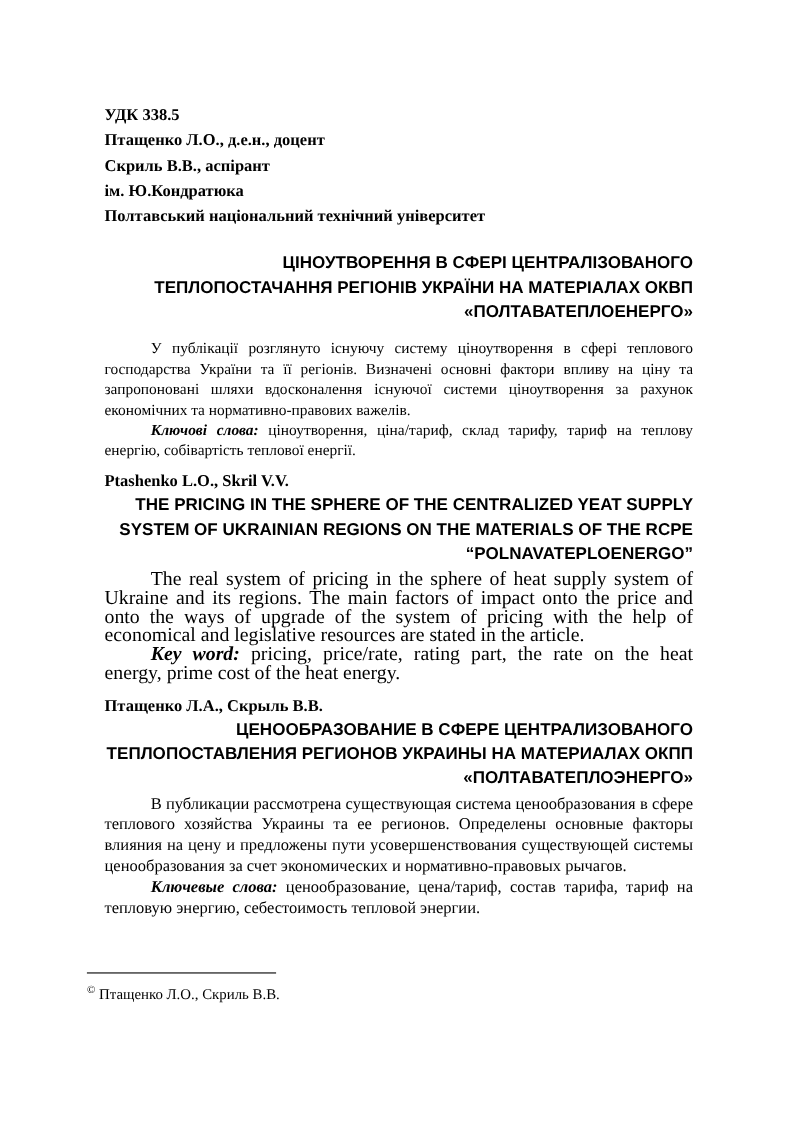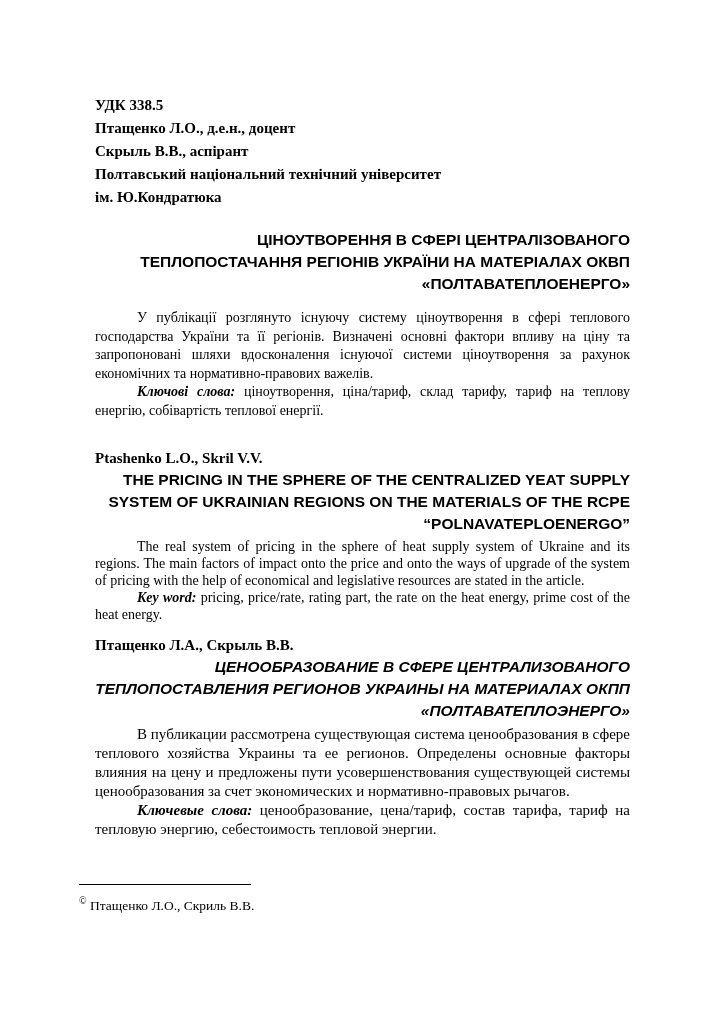--- a/index.html
+++ b/index.html
@@ -23,38 +23,38 @@
   }
   .title {
     font-family: "Liberation Sans", sans-serif;
     font-weight: bold;
     font-size: 15.5px;
     line-height: 22px;
     text-align: right;
   }
   .title-ua { margin: 20px 0 14px 0; }
   .title-en { margin: 0 0 3px 0; }
-  .title-ru { margin: 0 0 3px 0; font-style: italic; }
+  .title-ru { margin: 0 0 3px 0; }
   .section-authors {
     font-family: "Liberation Serif", serif;
     font-weight: bold;
     font-size: 15px;
     line-height: 21px;
     text-align: left;
   }
-  .section-authors-en { margin-top: 28px; }
+  .section-authors-en { margin-top: 8px; }
   .section-authors-ru { margin-top: 12px; }
   .abstract {
     font-family: "Liberation Serif", serif;
     font-size: 14px;
     line-height: 18.5px;
     text-align: justify;
     text-indent: 42px;
   }
-  .abstract-en { font-size: 14px; line-height: 17px; }
+  .abstract-en { font-size: 18px; line-height: 17px; }
   .abstract-ru { font-size: 15px; line-height: 19px; }
   .kw-label { font-weight: bold; font-style: italic; }
   .footnote {
     position: absolute;
     left: 79px;
     top: 884px;
   }
   .footnote-rule {
     width: 172px;
     border-top: 1px solid #000000;
@@ -67,23 +67,23 @@
   }
   .footnote-text sup { font-size: 10px; vertical-align: super; }
 </style>
 </head>
 <body>
 
 <div class="page">
 
   <p class="meta-line">УДК 338.5</p>
   <p class="meta-line">Птащенко Л.О., д.е.н., доцент</p>
-  <p class="meta-line">Скрыль В.В., аспірант</p>
+  <p class="meta-line">Скриль В.В., аспірант</p>
+  <p class="meta-line">ім. Ю.Кондратюка</p>
   <p class="meta-line">Полтавський національний технічний університет</p>
-  <p class="meta-line">ім. Ю.Кондратюка</p>
 
   <h1 class="title title-ua">ЦІНОУТВОРЕННЯ В СФЕРІ ЦЕНТРАЛІЗОВАНОГО ТЕПЛОПОСТАЧАННЯ РЕГІОНІВ УКРАЇНИ НА МАТЕРІАЛАХ ОКВП «ПОЛТАВАТЕПЛОЕНЕРГО»</h1>
 
   <p class="abstract">У публікації розглянуто існуючу систему ціноутворення в сфері теплового господарства України та її регіонів. Визначені основні фактори впливу на ціну та запропоновані шляхи вдосконалення існуючої системи ціноутворення за рахунок економічних та нормативно-правових важелів.</p>
   <p class="abstract"><span class="kw-label">Ключові слова:</span><span> ціноутворення, ціна/тариф, склад тарифу, тариф на теплову енергію, собівартість теплової енергії.</span></p>
 
   <p class="section-authors section-authors-en">Ptashenko L.O., Skril V.V.</p>
   <h2 class="title title-en">THE PRICING IN THE SPHERE OF THE CENTRALIZED YEAT SUPPLY SYSTEM OF UKRAINIAN REGIONS ON THE MATERIALS OF THE RCPE “POLNAVATEPLOENERGO”</h2>
   <p class="abstract abstract-en">The real system of pricing in the sphere of heat supply system of Ukraine and its regions. The main factors of impact onto the price and onto the ways of upgrade of the system of pricing with the help of economical and legislative resources are stated in the article.</p>
   <p class="abstract abstract-en"><span class="kw-label">Key word:</span><span> pricing, price/rate, rating part, the rate on the heat energy, prime cost of the heat energy.</span></p>

